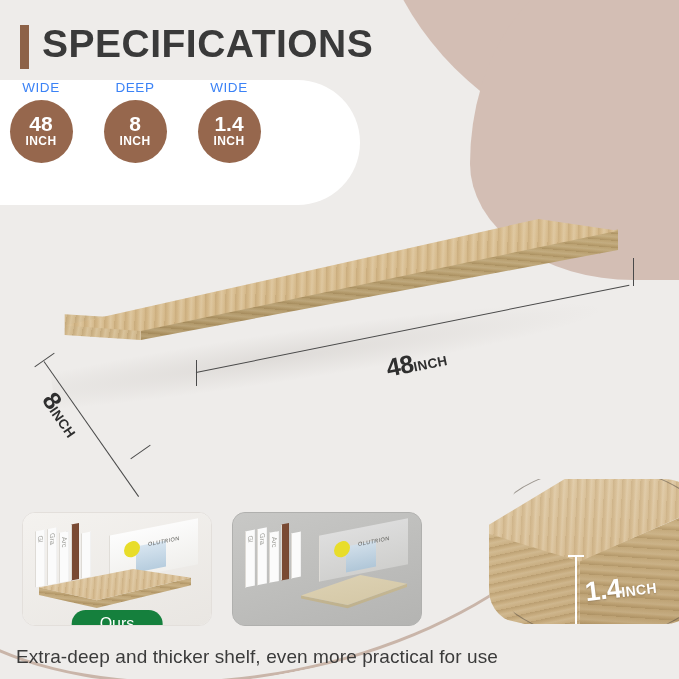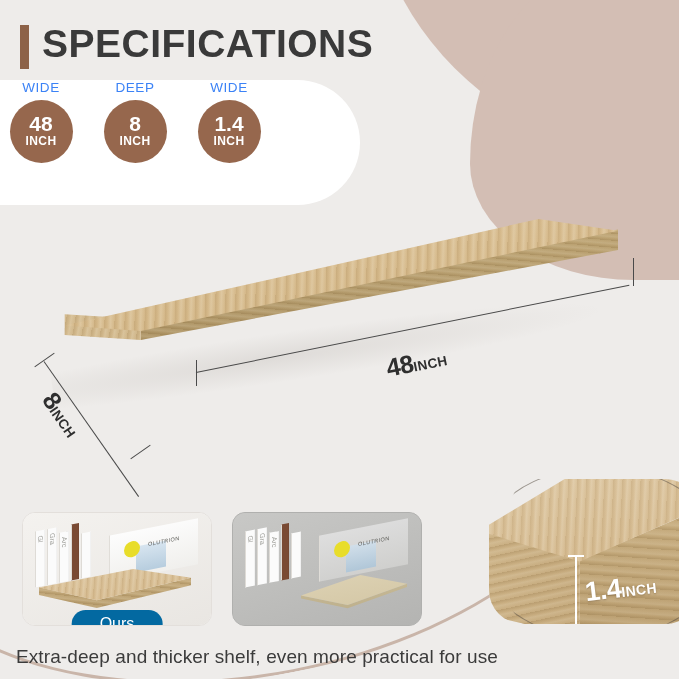--- a/index.html
+++ b/index.html
@@ -312,21 +312,21 @@
     position: absolute;
     bottom: -13px;
     left: 50%;
     transform: translateX(-50%);
     padding: 5px 28px;
     border-radius: 20px;
     font-size: 16px;
     color: #ffffff;
     white-space: nowrap;
   }
-  .pill-ours   { background: #0369a1; }
+  .pill-ours   { background: #15803d; }
   .pill-others { background: #4a4a48; }
 
   .caption {
     position: absolute;
     left: 16px; top: 646px;
     font-size: 19px;
     color: #3b3b3b;
     letter-spacing: 0.1px;
     white-space: nowrap;
   }

